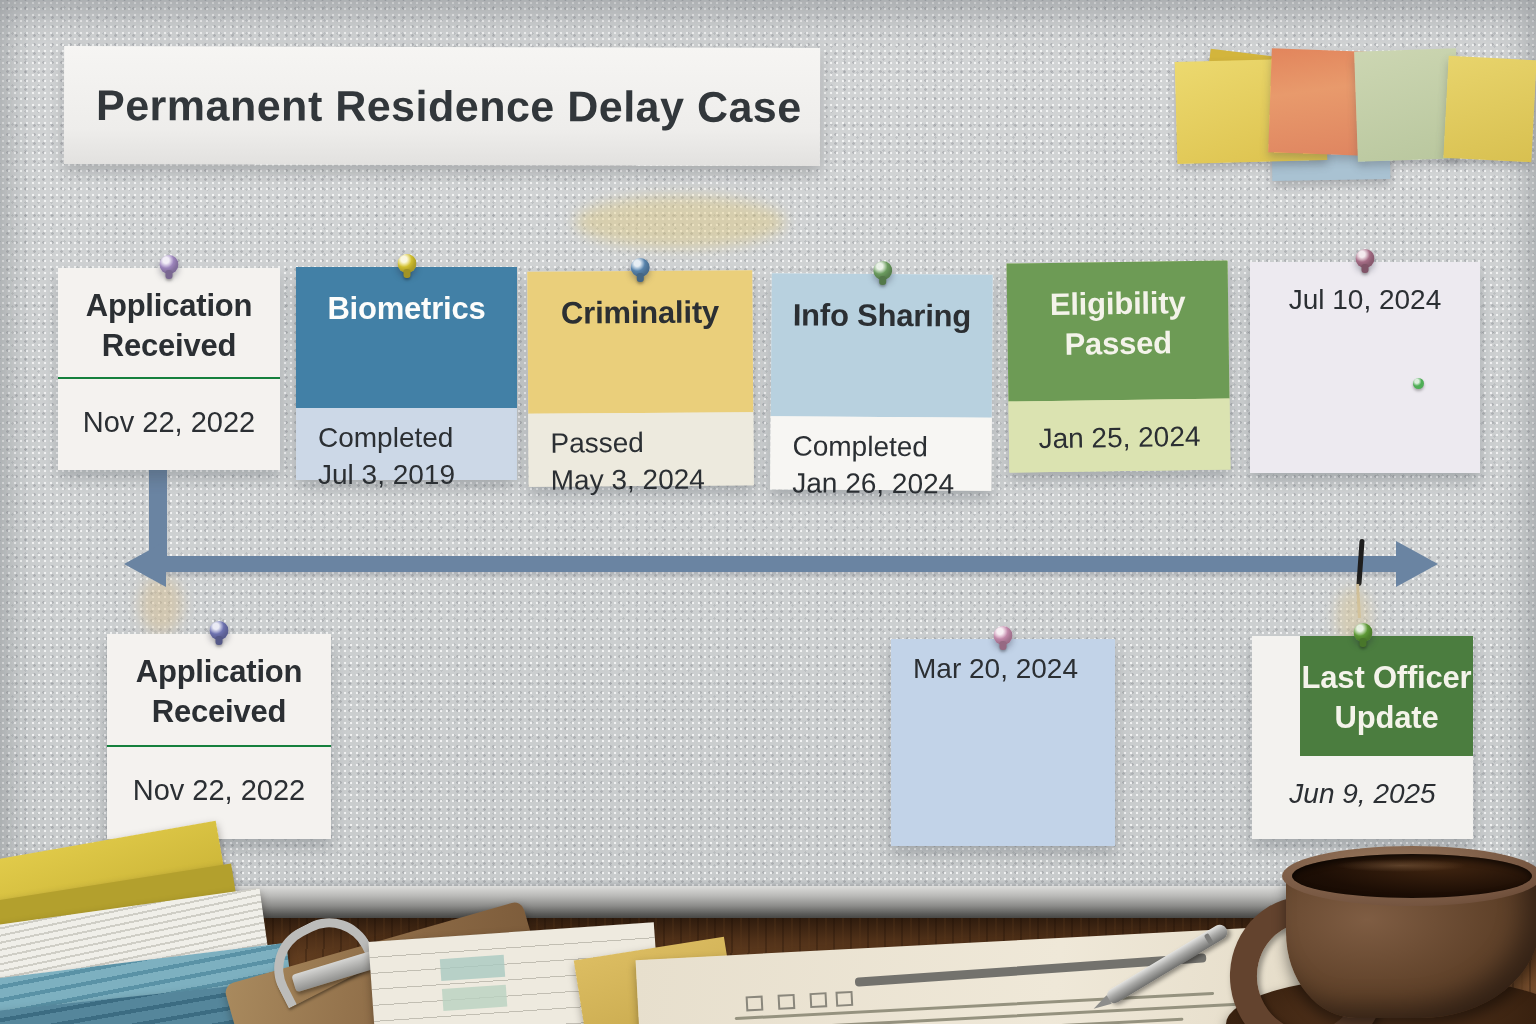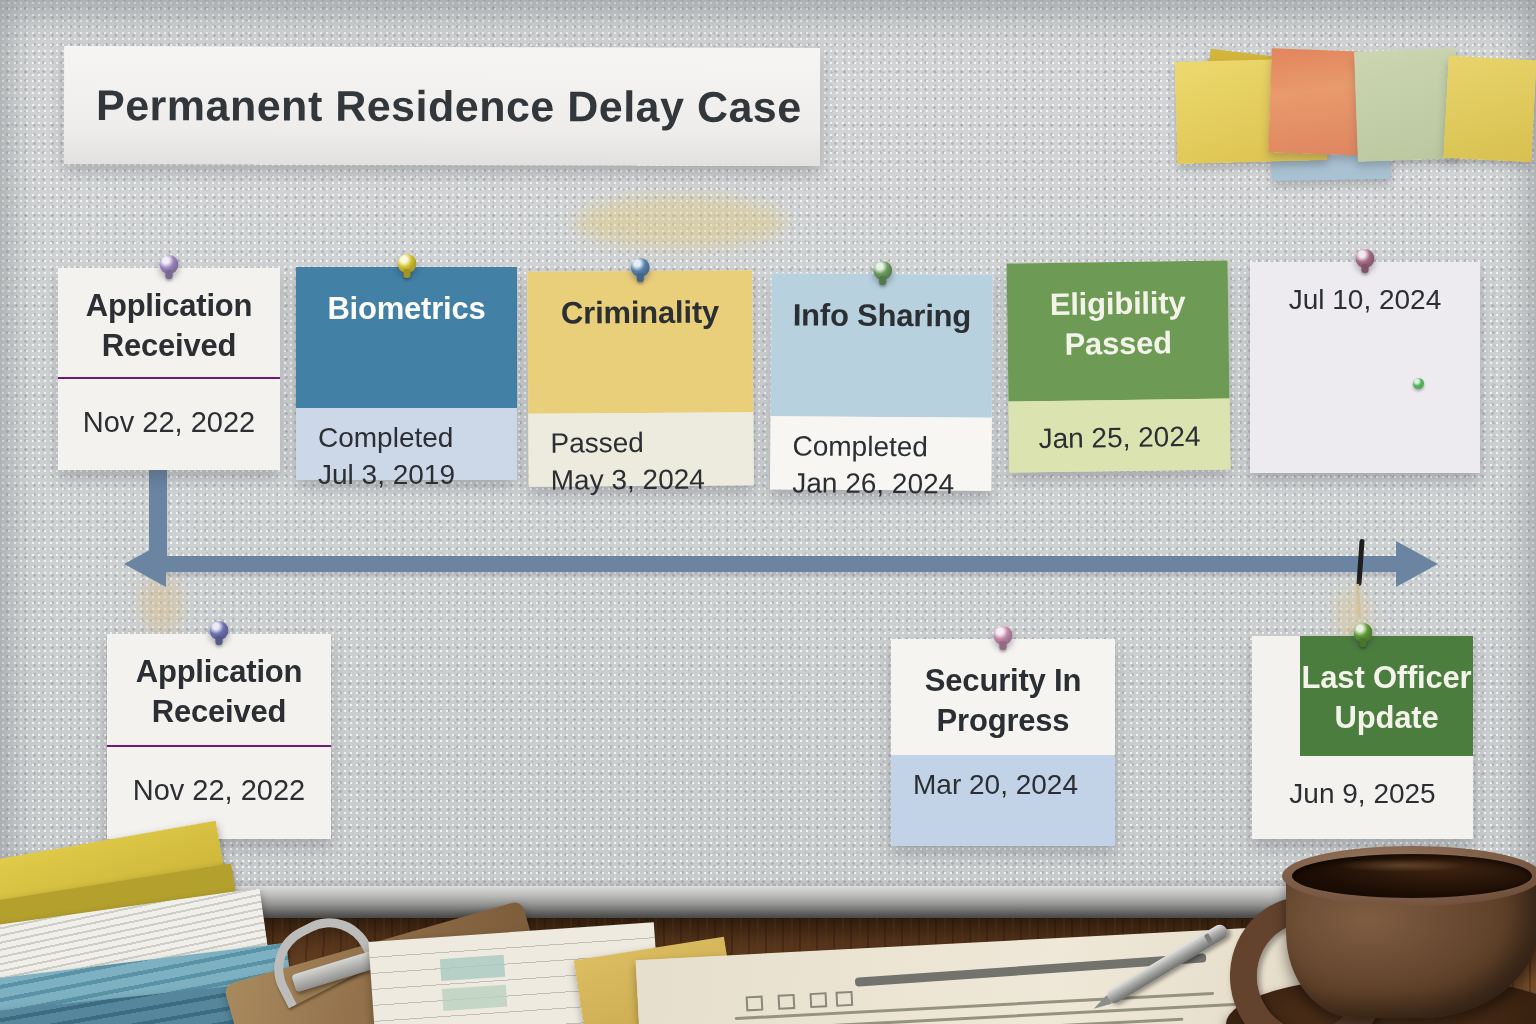--- a/index.html
+++ b/index.html
@@ -42,21 +42,21 @@
   .note-y2{left:1446px;top:58px;width:88px;height:102px;background:linear-gradient(160deg,#e8d46c,#d8c050);transform:rotate(3deg);}
 
   
   .card{position:absolute;box-shadow:0 8px 14px rgba(55,60,70,.26);background:var(--body,#fff);}
   .card-header{height:66%;background:var(--hdr);color:var(--hdrtxt,#2b2f33);
     display:flex;align-items:flex-start;justify-content:center;text-align:center;
     padding-top:22px;box-sizing:border-box;}
   .card.plain .card-header{height:54%;padding-top:18px;}
   .card-title{font-size:31px;font-weight:600;line-height:1.3;letter-spacing:-.2px;}
   .card-body{height:34%;background:var(--body);color:var(--bodytxt,#2b2f33);box-sizing:border-box;}
-  .card.plain .card-body{height:46%;border-top:2px solid #701a75;}
+  .card.plain .card-body{height:46%;border-top:2px solid #15803d;}
   .body-left{padding:12px 8px 0 22px;text-align:left;}
   .body-center{padding-top:20px;text-align:center;}
   .card.plain .body-center{padding-top:24px;}
   .card-status,.card-date{font-size:28px;font-weight:500;line-height:1.32;}
   .card.plain .card-date{font-size:29px;}
   .pin{position:absolute;top:-13px;left:50%;transform:translateX(-50%);
     width:19px;height:19px;border-radius:50%;z-index:3;
     background:radial-gradient(circle at 34% 28%, rgba(255,255,255,.85) 0 3px, rgba(255,255,255,0) 42%), var(--pin,#999);
     box-shadow:0 4px 6px rgba(40,40,60,.35), inset -3px -4px 5px rgba(0,0,0,.25);}
   .pin::after{content:"";position:absolute;left:6px;top:15px;width:7px;height:9px;border-radius:3px;
@@ -71,21 +71,21 @@
   .c-t2{left:528px;top:271px;width:225px;height:215px;transform:rotate(-.4deg);}
   .c-t3{left:771px;top:274px;width:221px;height:216px;transform:rotate(.4deg);}
   .c-t4{left:1008px;top:262px;width:221px;height:209px;transform:rotate(-.8deg);}
   .c-t5{left:1250px;top:262px;width:230px;height:211px;}
   .c-b0{left:107px;top:634px;width:224px;height:205px;}
   .c-b1{left:891px;top:639px;width:224px;height:207px;}
   .c-b1 .card-header{height:56%;}
   .c-b1 .card-body{height:44%;}
   .c-b2{left:1252px;top:636px;width:221px;height:203px;}
   .c-b2 .card-header{height:59%;margin-left:48px;}
-  .c-b2 .card-body{height:41%;}
+  .c-b2 .card-body{height:41%;font-style:italic;}
 
   
   .connector{position:absolute;left:149px;top:466px;width:18px;height:100px;background:var(--arrow,#6a84a2);}
   .arrow-bar{position:absolute;left:158px;top:556px;width:1252px;height:16px;background:var(--arrow,#6a84a2);
     box-shadow:0 3px 4px rgba(70,80,95,.25);}
   .arrow-head{position:absolute;width:0;height:0;border-style:solid;}
   .arrow-head.left{left:124px;top:541px;border-width:23px 42px 23px 0;border-color:transparent var(--arrow,#6a84a2) transparent transparent;}
   .arrow-head.right{left:1396px;top:541px;border-width:23px 0 23px 42px;border-color:transparent transparent transparent var(--arrow,#6a84a2);}
   .tick{position:absolute;left:1358px;top:539px;width:5px;height:47px;background:#1e1e1e;border-radius:3px;transform:rotate(4deg);}
   .thread{position:absolute;left:1357px;top:584px;width:3px;height:34px;background:#cdbb95;transform:rotate(-3deg);}
@@ -258,23 +258,20 @@
     <div class="card-header">
       <div class="card-title">Application Received</div>
     </div>
     <div class="card-body body-center">
       <div class="card-date">Nov 22, 2022</div>
     </div>
   </div>
 
   <div class="card c-b1" style="--hdr: #f5f4f1; --hdrtxt: #2b2f33; --body: #c2d3e8; --bodytxt: #2b2f33; --pin: #d092b6;">
     <div class="pin"></div>
-    <div class="card-header">
-      <div class="card-title">Security In Progress</div>
-    </div>
     <div class="card-body body-left">
       <div class="card-date">Mar 20, 2024</div>
     </div>
   </div>
 
   <div class="card c-b2" style="--hdr: #4b7d3f; --hdrtxt: #f4f3ea; --body: #f3f2ef; --bodytxt: #2b2f33; --pin: #64a43a;">
     <div class="pin"></div>
     <div class="card-header">
       <div class="card-title">Last Officer Update</div>
     </div>

